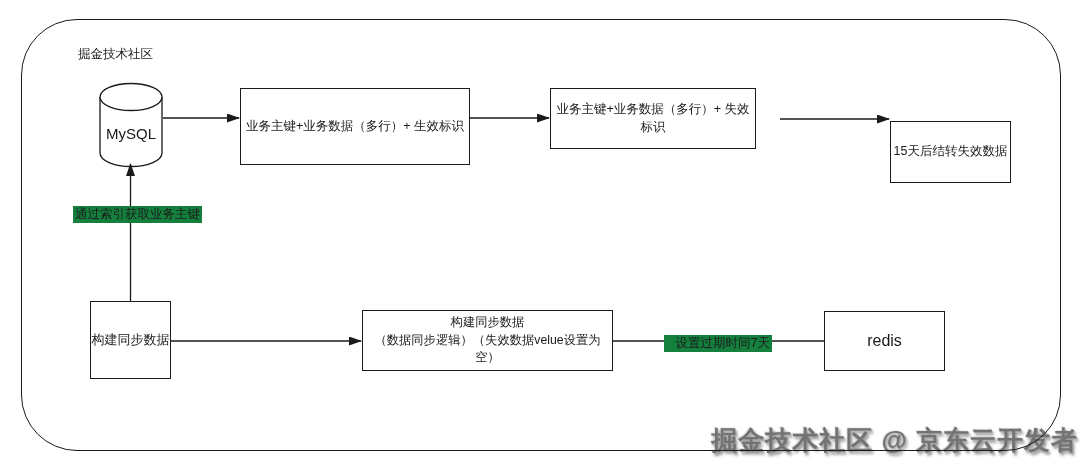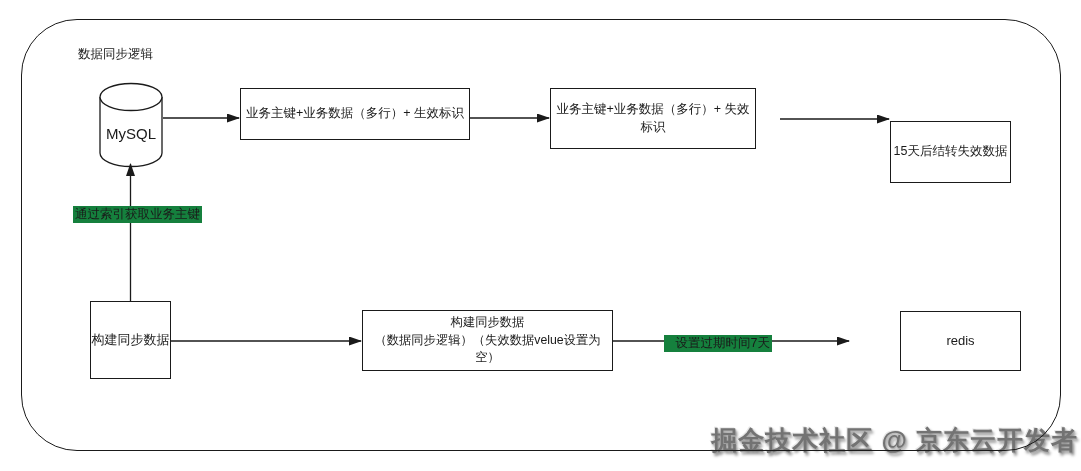--- a/index.html
+++ b/index.html
@@ -33,26 +33,26 @@
     position:absolute;
     border:1px solid #1a1a1a;
     background:#ffffff;
     display:flex;align-items:center;justify-content:center;
     text-align:center;
     font-size:12.5px;
     line-height:1.4;
     box-sizing:border-box;
     z-index:3;
   }
-  .node-active{left:240px;top:88px;width:230px;height:52px;text-align:right;}
+  .node-active{left:240px;top:88px;width:230px;height:77px;text-align:right;}
   .node-inactive{left:550px;top:88px;width:206px;height:61px;}
   .node-archive{left:890px;top:89px;width:121px;height:62px;margin-top:32px;}
   .node-sync-task{left:90px;top:301px;width:81px;height:78px;font-size:13px;}
   .node-build-sync{left:362px;top:310px;width:251px;height:61px;flex-direction:column;font-size:12.3px;line-height:1.45;}
-  .node-redis{left:900px;top:311px;width:121px;height:60px;font-size:13px;align-items:center;}
+  .node-redis{left:824px;top:311px;width:121px;height:60px;font-size:16px;align-items:center;}
   .edge-label{
     position:absolute;
     background:#15803d;
     font-size:12.5px;
     z-index:4;
     padding:0 2px;
     white-space:nowrap;
   }
   .label-fetch-index{left:73px;top:206px;}
   .label-set-expire{left:664px;top:335px;width:104px;text-align:right;}
@@ -71,21 +71,21 @@
 </style>
 </head>
 <body>
 
 <div class="canvas">
 
   <div class="watermark">掘金技术社区 @ 京东云开发者</div>
 
   <div class="outer-frame"></div>
 
-  <div class="diagram-title">数据同步逻辑</div>
+  <div class="diagram-title">掘金技术社区</div>
 
   <svg class="connectors" viewBox="0 0 1081 471" xmlns="http://www.w3.org/2000/svg">
     <defs>
       <marker id="arrow" markerUnits="userSpaceOnUse" markerWidth="13" markerHeight="9" refX="12" refY="4.5" orient="auto">
         <path d="M0,0 L13,4.5 L0,9 Z" fill="#1a1a1a"></path>
       </marker>
     </defs>
 
     <g>
       <path d="M100,97 L100,153 A31,13.5 0 0 0 162,153 L162,97" fill="#ffffff" stroke="#1a1a1a" stroke-width="1.3"></path>

